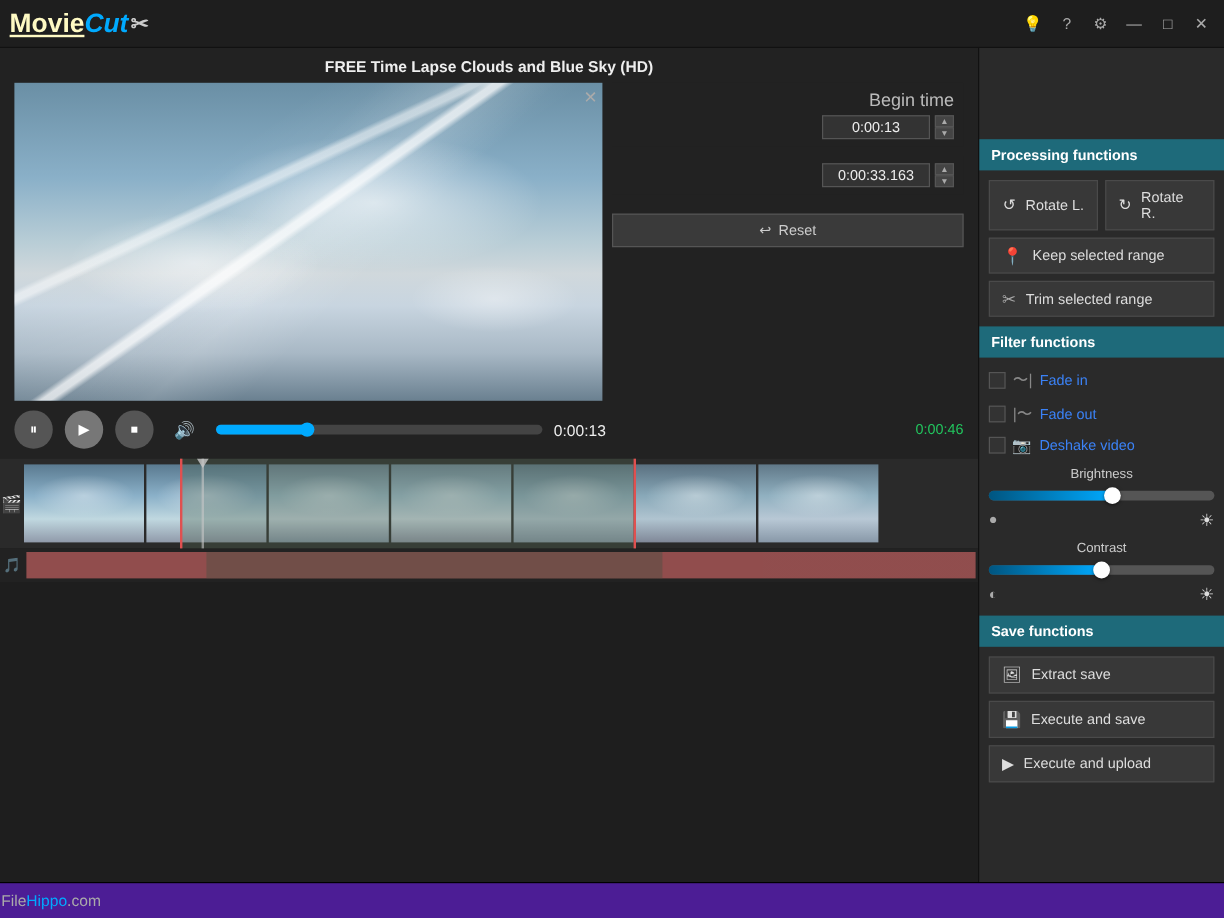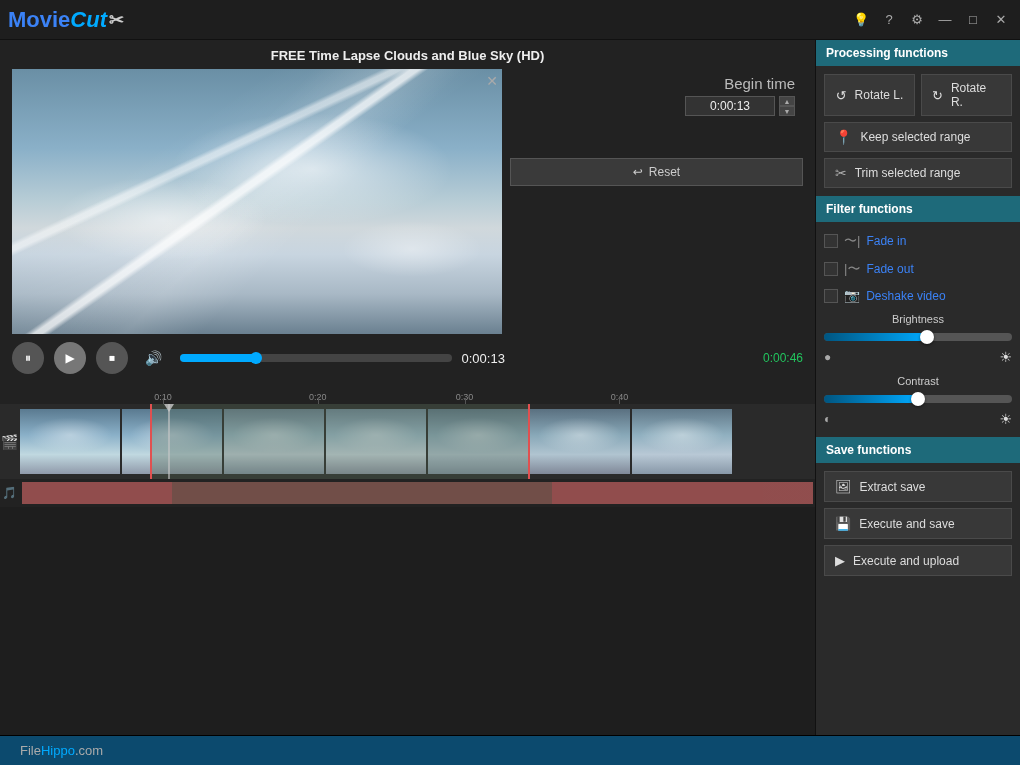--- a/index.html
+++ b/index.html
@@ -22,21 +22,21 @@
       justify-content: space-between;
       padding: 0 8px;
       border-bottom: 1px solid #111;
     }
     #logo {
       display: flex;
       align-items: center;
       font-size: 22px;
       font-weight: bold;
     }
-    #logo .movie { color: #3b82f6; }
+    #logo .movie { color: #fef9c3; text-decoration: underline; }
     #logo .cut { color: #00aaff; font-style: italic; }
     #logo .scissors { color: #ccc; font-size: 18px; margin-left: 2px; }
     #titlebar-controls {
       display: flex;
       align-items: center;
       gap: 6px;
     }
     .titlebar-btn {
       width: 22px; height: 22px;
       display: flex; align-items: center; justify-content: center;
@@ -383,20 +383,21 @@
     }
 
     
     #right-panel {
       width: 205px;
       background: #2a2a2a;
       border-left: 1px solid #111;
       display: flex;
       flex-direction: column;
       overflow-y: auto;
+      justify-content: center;
     }
     .panel-section-header {
       background: #1e6a7a;
       color: #fff;
       font-size: 12px;
       font-weight: bold;
       padding: 6px 10px;
     }
     .panel-section-content {
       padding: 8px;
@@ -501,24 +502,24 @@
       border: 1px solid #4a4a4a;
       color: #ddd;
       cursor: pointer;
       font-size: 12px;
       width: 100%;
     }
 
     
     #bottom-bar {
       height: 30px;
-      background: #0c4a6e;
-      display: flex;
-      align-items: center;
-      padding: 0 20px;
+      background: #4c1d95;
+      display: flex;
+      align-items: center;
+      padding: 0 1px;
       border-top: 1px solid #000;
     }
     #bottom-text {
       color: #aaa;
       font-size: 13px;
     }
     #bottom-text .hippo { color: #00aaff; }
   </style>
 </head>
 <body>
@@ -554,20 +555,27 @@
             <div class="time-label">Begin time</div>
             <div class="time-input-row">
               <div class="time-value">0:00:13</div>
               <div class="time-spinner">
                 <div class="spin-btn">▲</div>
                 <div class="spin-btn">▼</div>
               </div>
             </div>
           </div>
           <div class="time-group">
+            <div class="time-input-row">
+              <div class="time-value">0:00:33.163</div>
+              <div class="time-spinner">
+                <div class="spin-btn">▲</div>
+                <div class="spin-btn">▼</div>
+              </div>
+            </div>
           </div>
           <div class="reset-btn-container">
             <button class="reset-btn">
               <span>↩</span>
               <span>Reset</span>
             </button>
           </div>
         </div>
       </div>
     </div>
@@ -579,30 +587,20 @@
       <button class="ctrl-btn" style="background:transparent;font-size:14px;">🔊</button>
       <div id="progress-bar-container">
         <div id="progress-fill"></div>
         <div id="progress-thumb"></div>
       </div>
       <span id="current-time">0:00:13</span>
       <span id="total-time">0:00:46</span>
     </div>
 
     <div id="timeline-area">
-      <div id="timeline-ruler">
-        <div class="ruler-mark" style="left:20%">0:10</div>
-        <div class="ruler-tick" style="left:20%"></div>
-        <div class="ruler-mark" style="left:39%">0:20</div>
-        <div class="ruler-tick" style="left:39%"></div>
-        <div class="ruler-mark" style="left:57%">0:30</div>
-        <div class="ruler-tick" style="left:57%"></div>
-        <div class="ruler-mark" style="left:76%">0:40</div>
-        <div class="ruler-tick" style="left:76%"></div>
-      </div>
       <div id="timeline-tracks">
         <div id="video-track">
           <div class="track-icon">🎬</div>
           <div id="thumbnails-row">
             <div class="thumb" style="background:linear-gradient(180deg,#5a7a90 0%,#8ab0c8 40%,#c0d8e0 70%,#909aaa 100%);"></div>
             <div class="thumb" style="background:linear-gradient(180deg,#5a7a90 0%,#8ab0c8 40%,#c0d8e0 70%,#909aaa 100%);"></div>
             <div class="thumb" style="background:linear-gradient(180deg,#6a8090 0%,#9abac8 40%,#c8d8e0 70%,#8898a8 100%);"></div>
             <div class="thumb" style="background:linear-gradient(180deg,#708898 0%,#a0c0d0 40%,#d0e0e8 70%,#9098a8 100%);"></div>
             <div class="thumb" style="background:linear-gradient(180deg,#607888 0%,#90b0c0 40%,#b8ccd8 70%,#8898a8 100%);"></div>
             <div class="thumb" style="background:linear-gradient(180deg,#5a7080 0%,#88a8b8 40%,#b0c4d0 70%,#808898 100%);"></div>

